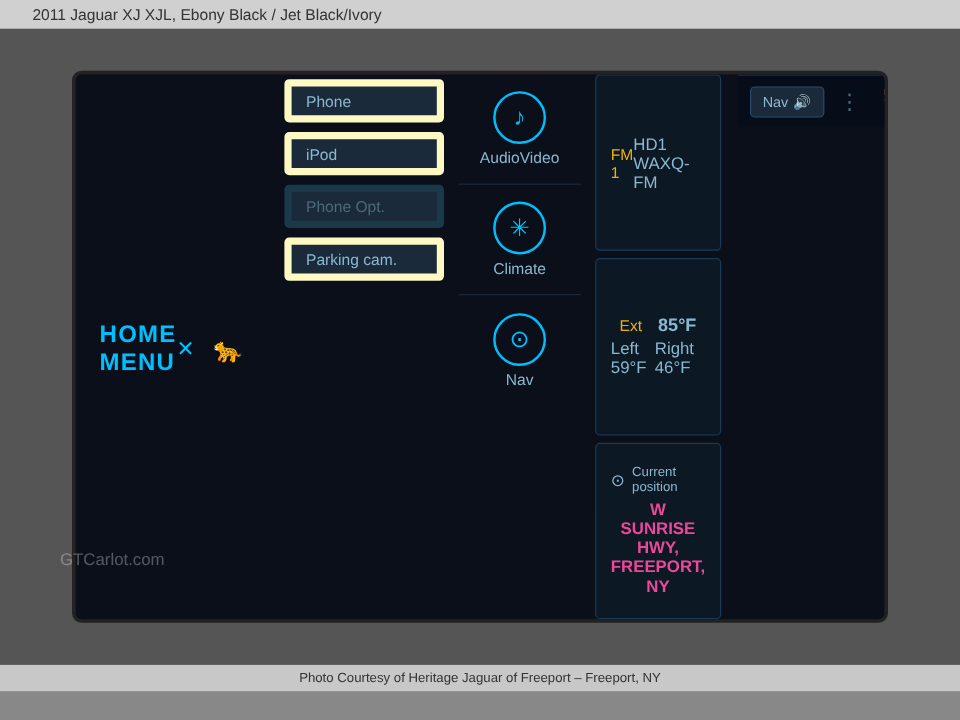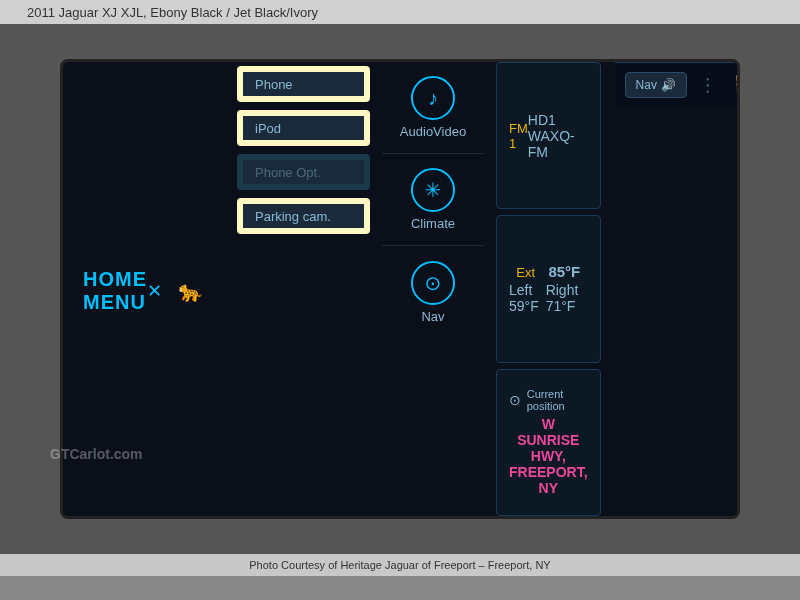--- a/index.html
+++ b/index.html
@@ -301,25 +301,25 @@
       display: flex;
       align-items: center;
       justify-content: center;
       font-size: 11px;
       color: #333;
       text-align: right;
     }
 
     .watermark {
       position: absolute;
-      bottom: 92px;
+      bottom: 80px;
       left: 50px;
       color: rgba(255,255,255,0.3);
       font-size: 14px;
-      font-weight: bold;
+      font-weight: normal;
       pointer-events: none;
     }
   </style>
 </head>
 <body>
 
 <div class="top-bar">
   <span>2011 Jaguar XJ XJL,</span>&nbsp;
   <span>Ebony Black / Jet Black/Ivory</span>
 </div>
@@ -377,21 +377,21 @@
           </div>
           <div class="temp-sides">
             <span class="temp-side">
               <span>Left</span>
               &nbsp;
               <span>59°F</span>
             </span>
             <span class="temp-side">
               <span>Right</span>
               &nbsp;
-              <span>71°F</span>
+              <span>46°F</span>
             </span>
           </div>
         </div>
 
         <div class="info-panel">
           <div class="current-pos-row">
             <span class="pos-icon">⊙</span>
             <span class="pos-text">Current position</span>
           </div>
           <div class="address-text">W SUNRISE HWY, FREEPORT, NY</div>

